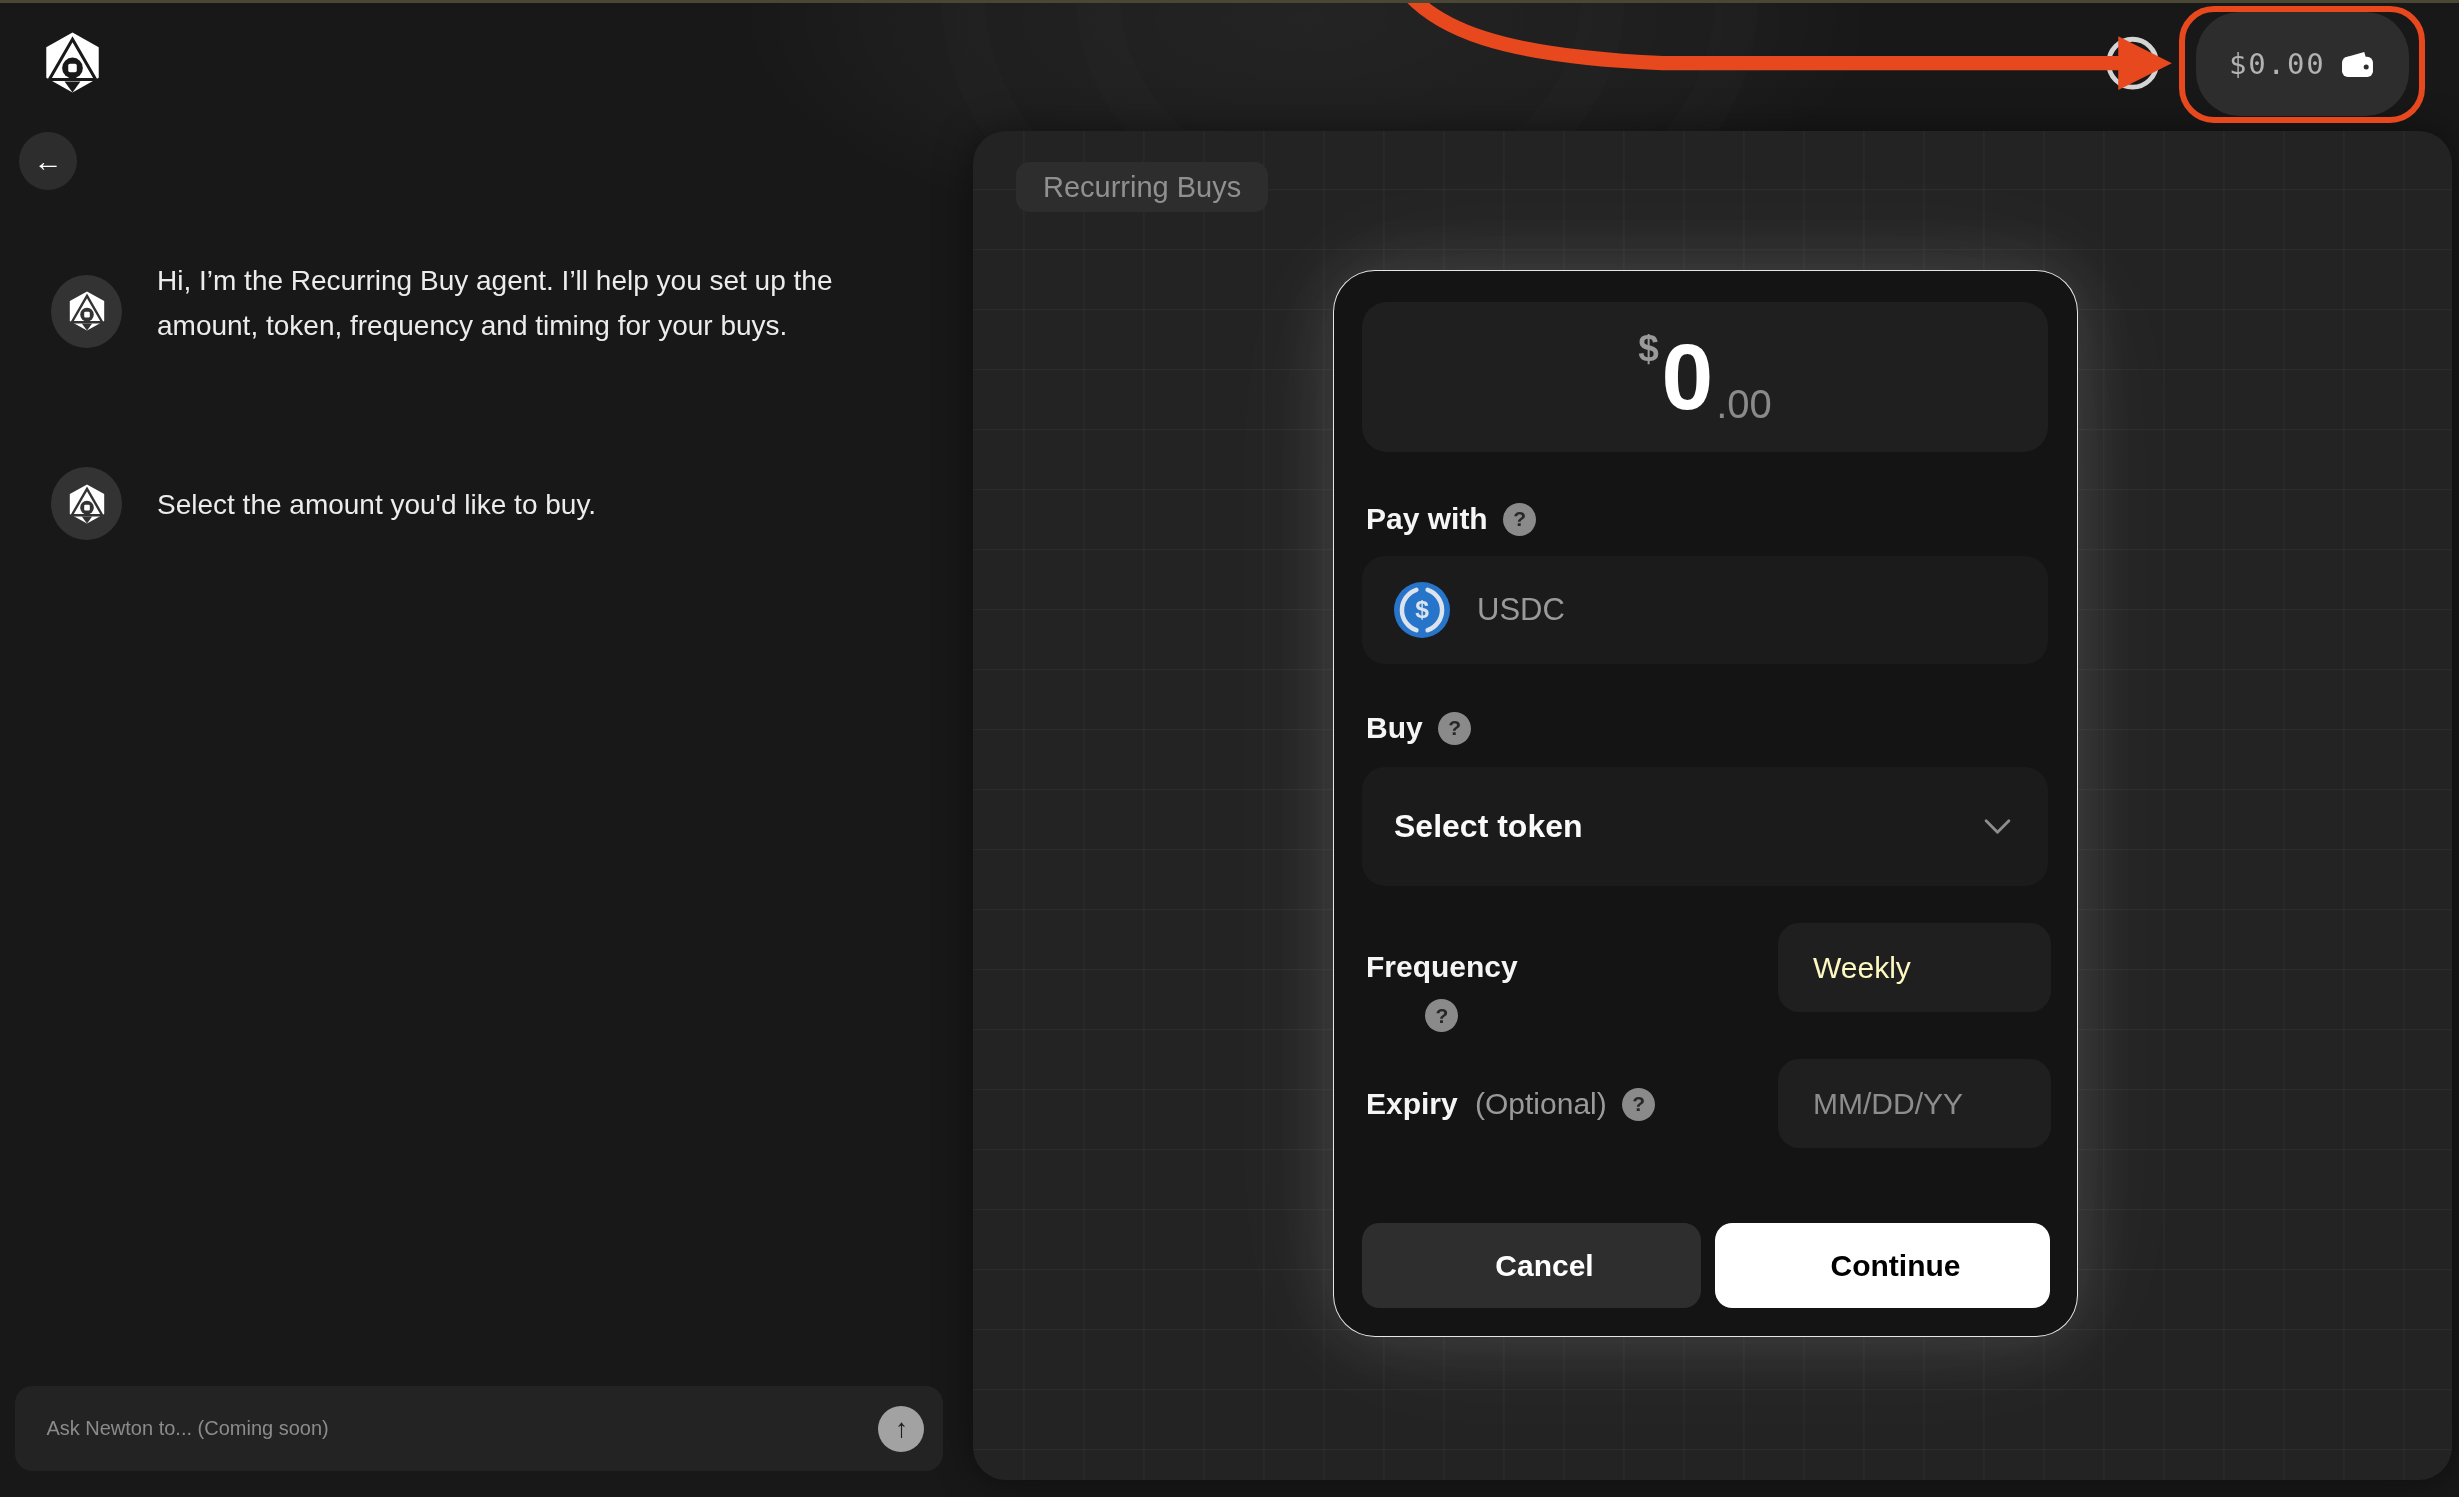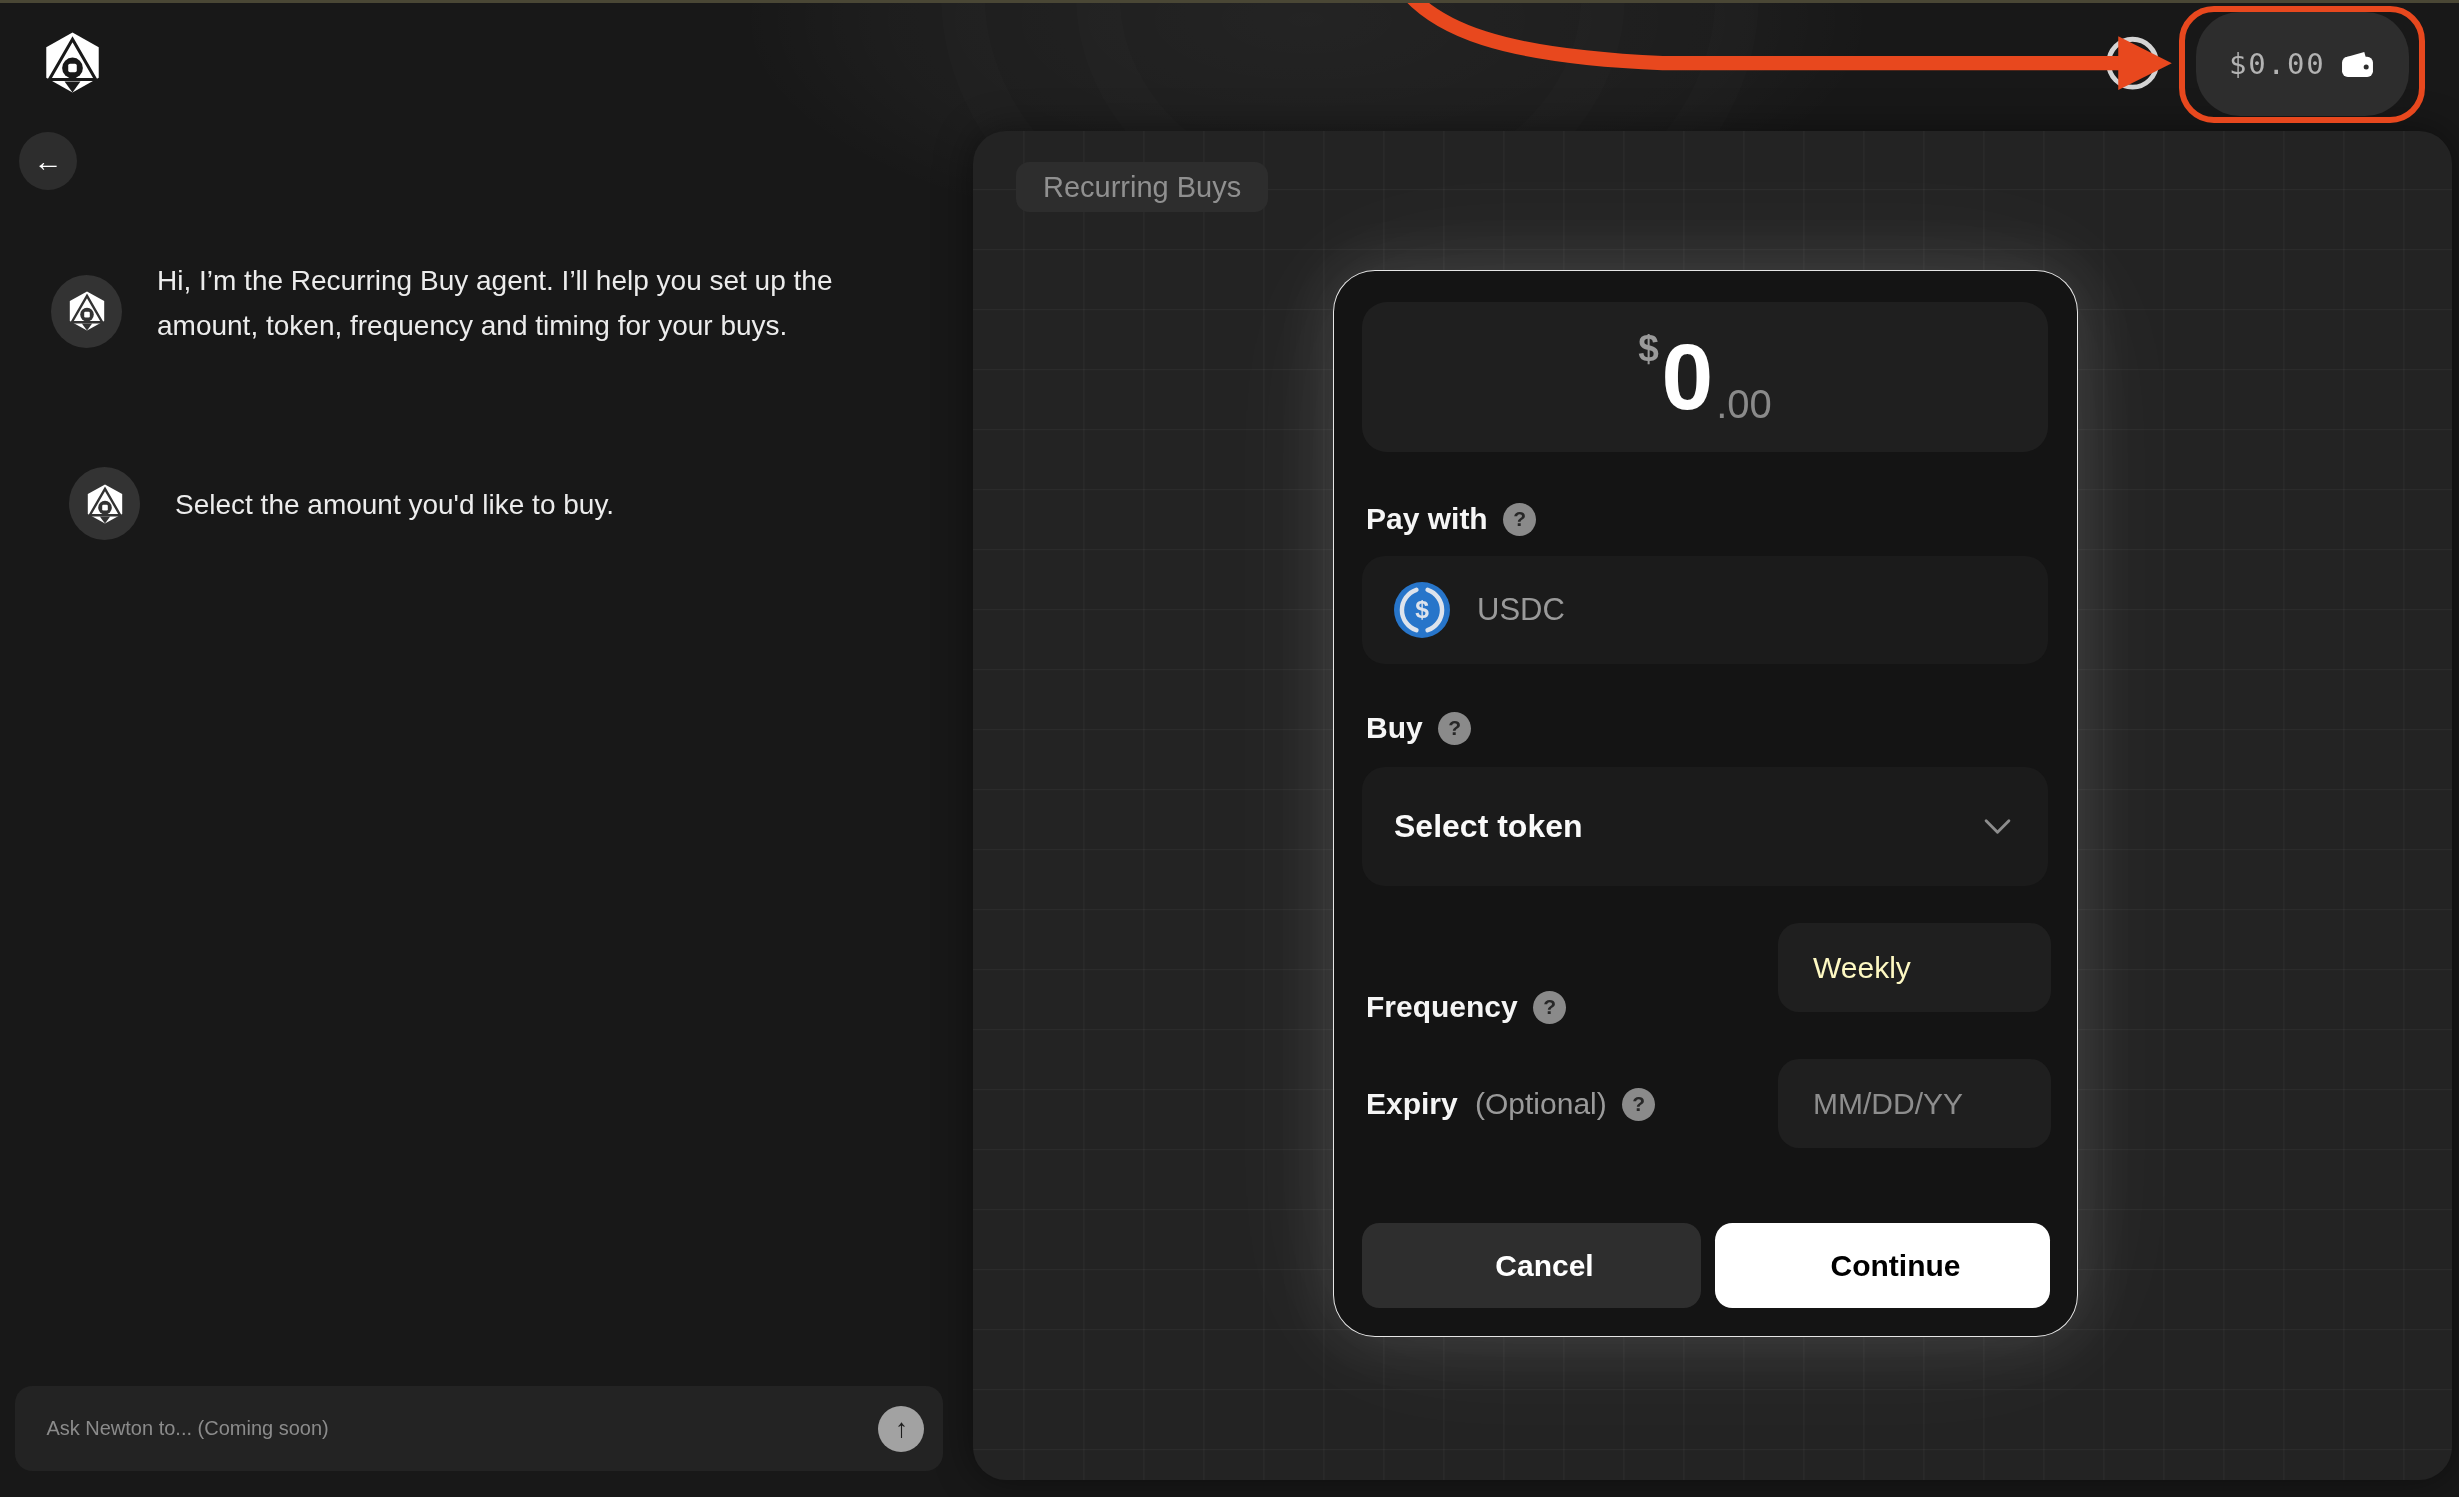--- a/index.html
+++ b/index.html
@@ -23,21 +23,21 @@
   .logo{position:absolute;left:42px;top:31px;width:61px;height:63px;z-index:5;cursor:pointer;}
   .back-btn{
     position:absolute;left:19px;top:132px;width:58px;height:58px;border-radius:50%;
     background:#2d2d2d;color:#ffffff;font-size:29px;border:none;z-index:5;
     display:flex;align-items:center;justify-content:center;cursor:pointer;padding:0;
   }
 
   
   .msg{position:absolute;display:flex;z-index:5;}
   .msg-1{left:51px;top:252px;align-items:flex-end;}
-  .msg-2{left:69px;top:467px;}
+  .msg-2{left:51px;top:467px;}
   .msg-avatar{
     flex:0 0 auto;width:71px;height:73px;border-radius:50%;background:#333333;
     display:flex;align-items:center;justify-content:center;
   }
   .msg-avatar svg{width:40px;height:42px;}
   .msg-text{margin-left:35px;width:740px;color:#ececec;font-size:28px;line-height:45px;padding-top:5.8px;}
   .msg-2 .msg-text{padding-top:15.4px;}
 
   .input-bar{
     position:absolute;left:15.4px;top:1386px;width:928px;height:85px;z-index:5;
@@ -79,21 +79,21 @@
     position:absolute;left:28px;top:31px;width:686px;height:150px;background:#1f1f1f;border-radius:25px;
     display:flex;align-items:center;justify-content:center;cursor:text;
   }
   .amount-currency{color:#9a9a9a;font-size:37px;font-weight:600;align-self:flex-start;margin-top:26px;}
   .amount-whole{color:#ffffff;font-size:93px;font-weight:700;line-height:1;margin:0 2.9px;}
   .amount-cents{color:#8a8a8a;font-size:40px;font-weight:500;align-self:flex-end;margin-bottom:25px;}
 
   .label-row{position:absolute;left:32px;display:flex;align-items:center;gap:15.4px;color:#f5f5f5;font-size:30px;font-weight:700;}
   .pay-label-row{top:231px;}
   .buy-label-row{top:440px;}
-  .freq-label-row{top:719px;}
+  .freq-label-row{top:679px;flex-direction:column;}
   .expiry-label-row{top:816px;}
   .optional{color:#9a9a9a;font-weight:400;margin-left:1.9px;}
   .help{
     width:33px;height:33px;border-radius:50%;background:#8a8a8a;color:#272727;
     font-size:21px;font-weight:700;display:flex;align-items:center;justify-content:center;cursor:pointer;
   }
 
   .paywith-row{
     position:absolute;left:28px;top:285px;width:686px;height:108px;background:#1b1b1b;border-radius:23px;
     display:flex;align-items:center;padding-left:32px;box-sizing:border-box;gap:27px;cursor:pointer;

